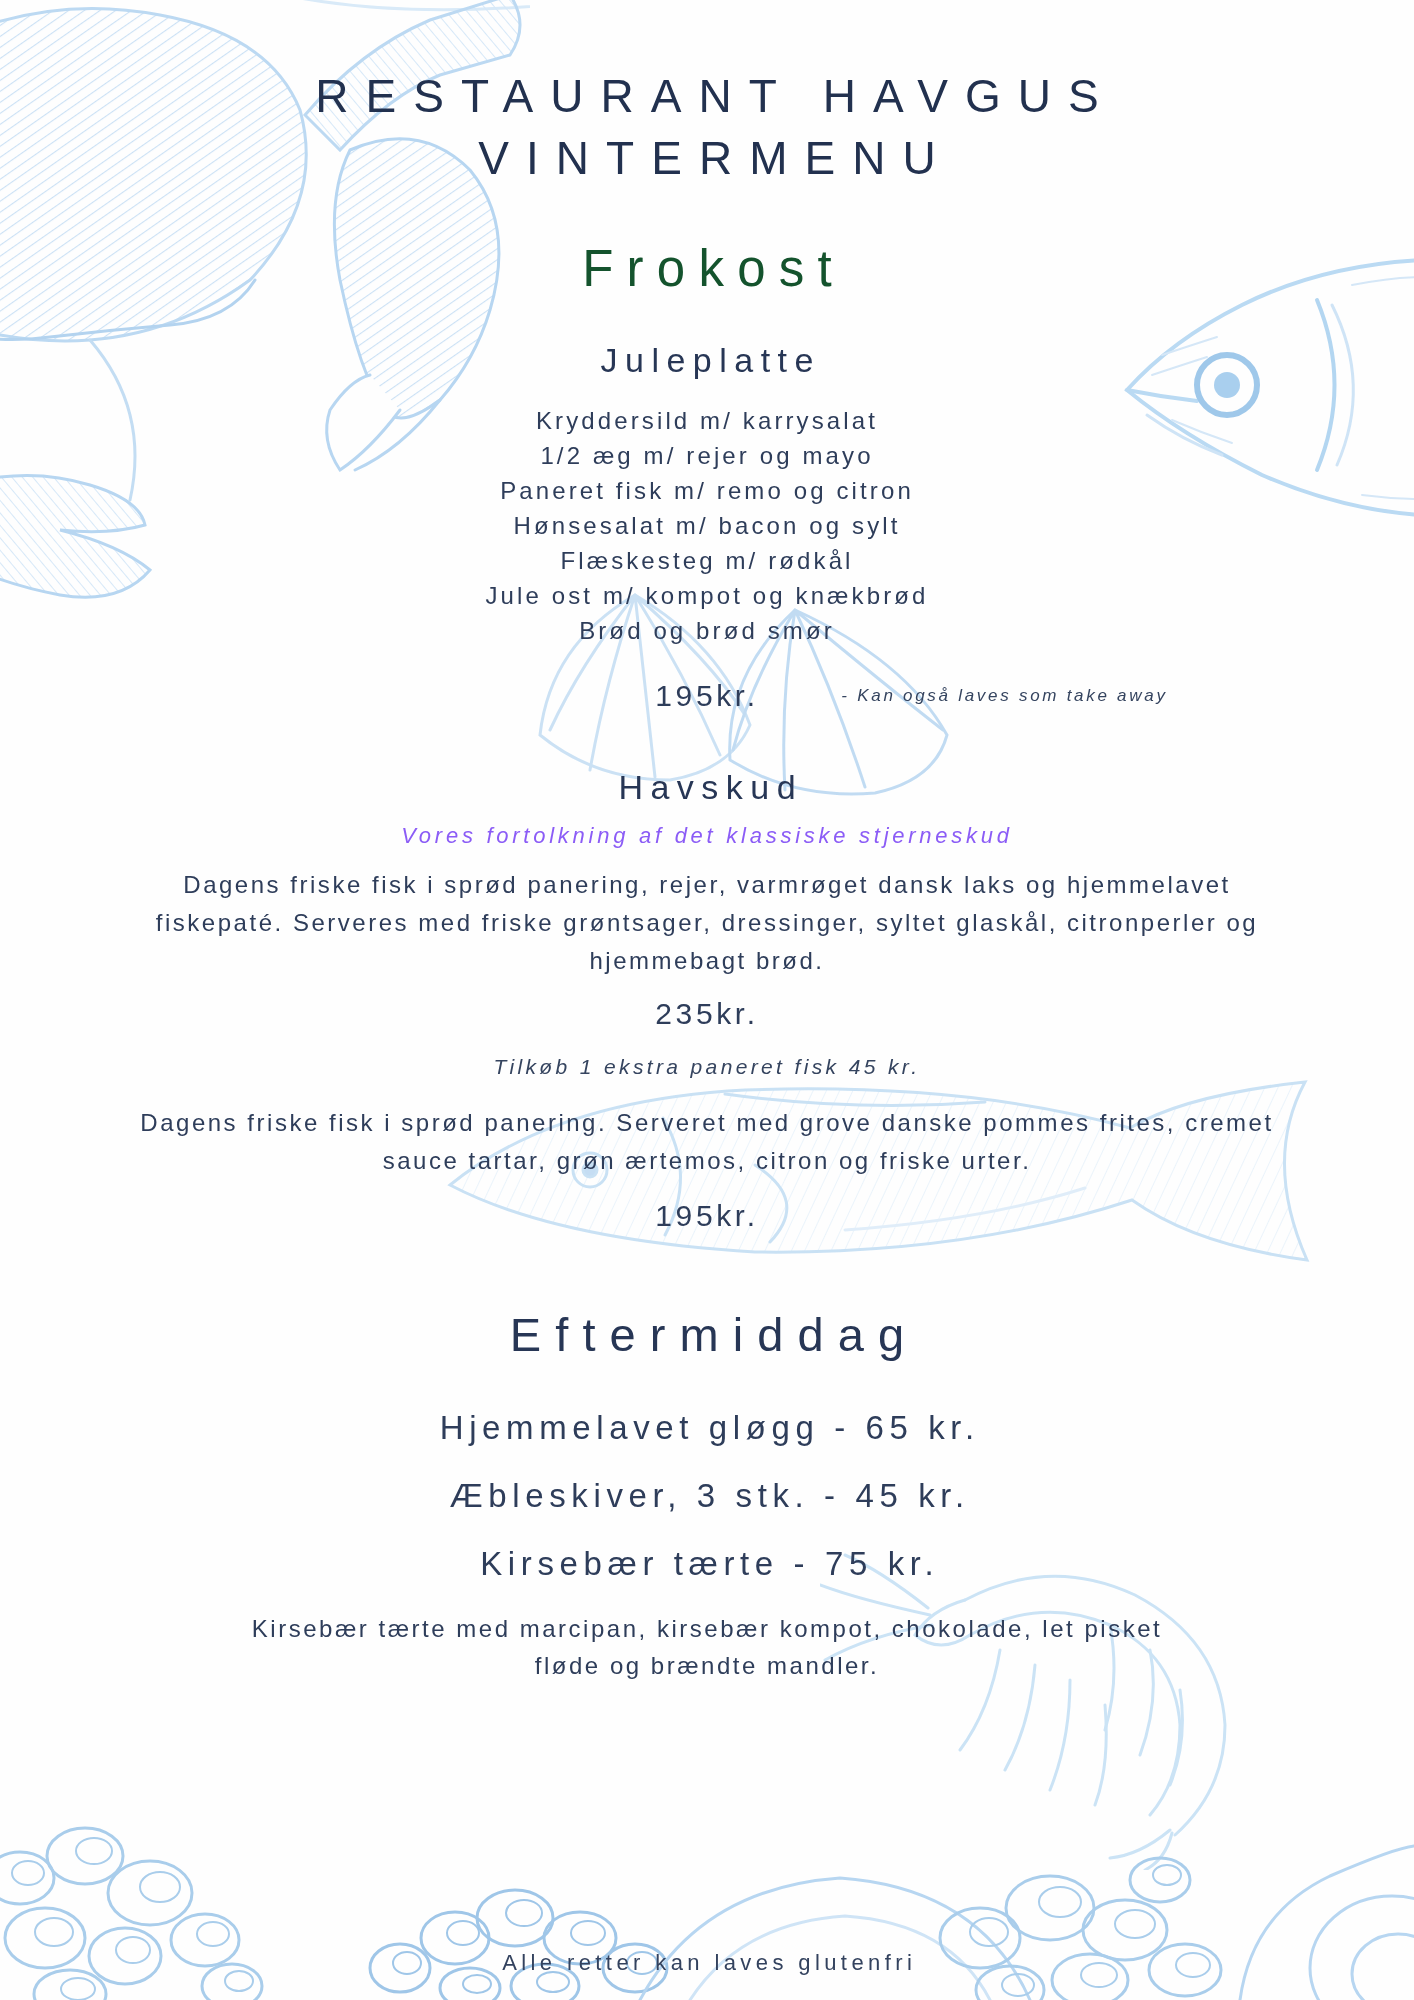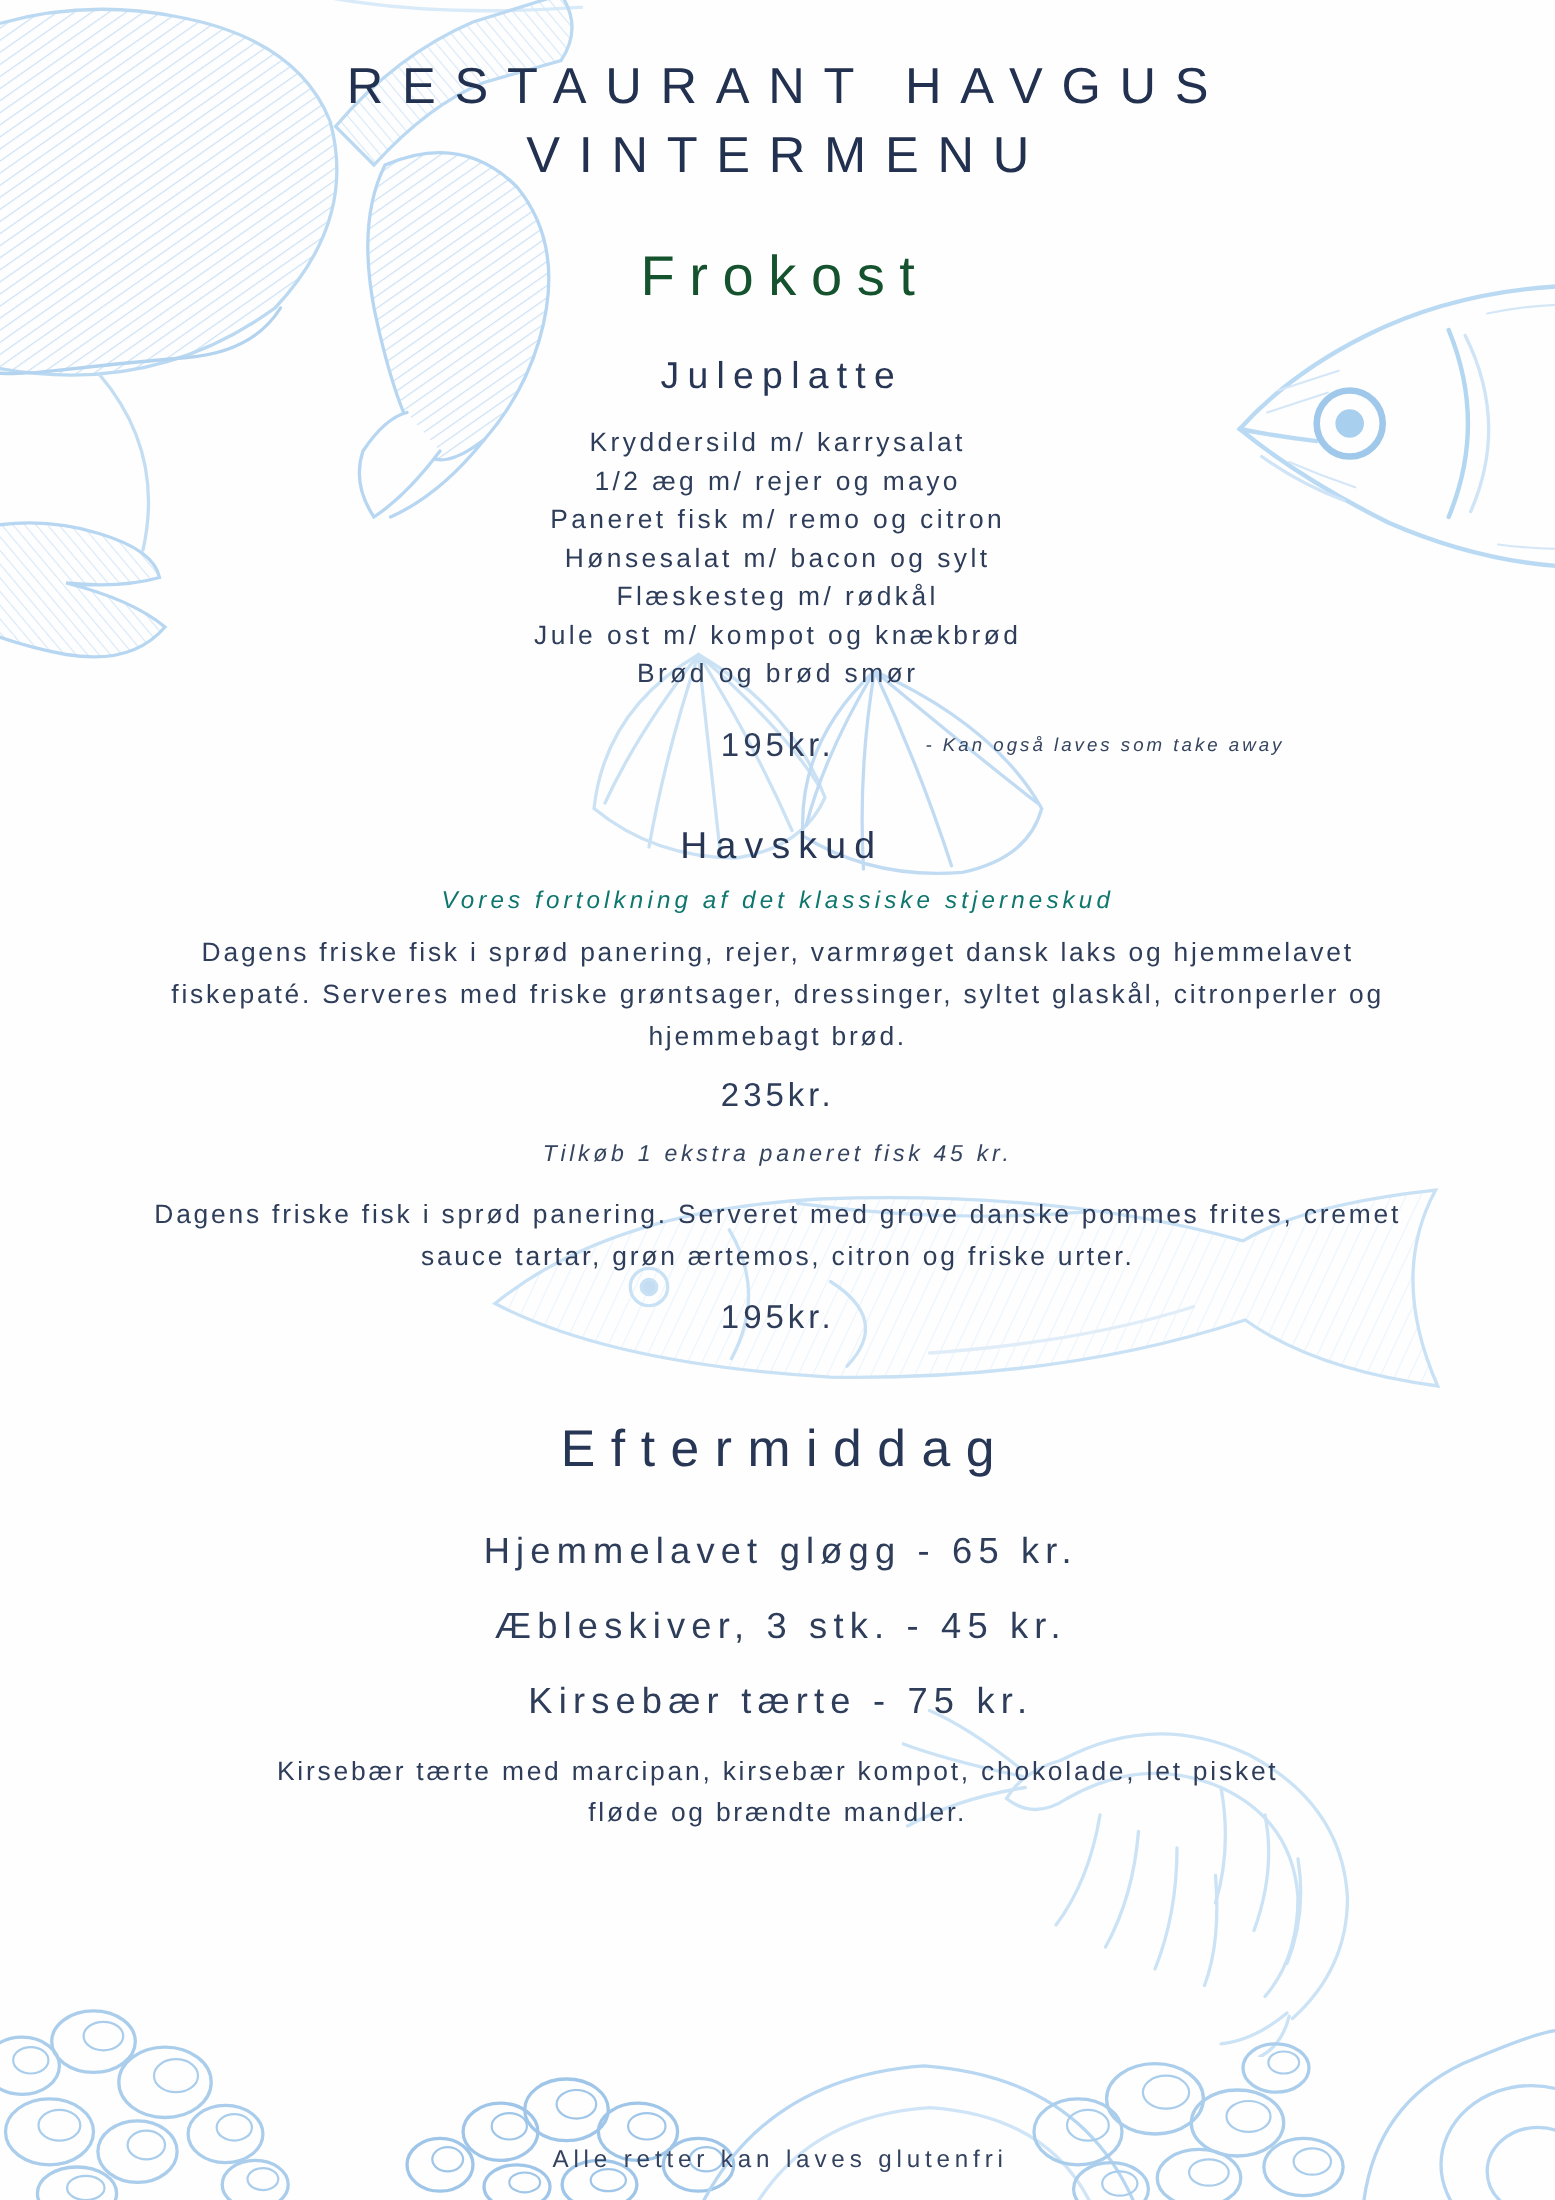--- a/index.html
+++ b/index.html
@@ -7,39 +7,39 @@
     width:1414px;height:2000px;position:relative;overflow:hidden;
     background:#fefefe;
     font-family:"Liberation Sans", sans-serif;
   }
   .ill{position:absolute;z-index:0;pointer-events:none;}
   .content{
     position:relative;z-index:1;width:100%;height:100%;
     text-align:center;color:#2e3d5a;
   }
   .title{
-    padding-top:47px;font-size:46px;line-height:62px;font-weight:500;
+    padding-top:65px;font-size:46px;line-height:62px;font-weight:500;
     letter-spacing:.37em;text-indent:.37em;color:#22314f;
   }
   .h-frokost{
     margin-top:52px;font-size:51px;line-height:56px;
     letter-spacing:.26em;text-indent:.26em;color:#14532d;
   }
   .h-sub{
     margin-top:40px;font-size:34px;line-height:46px;
     letter-spacing:.22em;text-indent:.22em;color:#273655;
   }
   .item-list{margin-top:20px;font-size:24px;line-height:35px;letter-spacing:.13em;}
   .price-row{position:relative;margin-top:28px;font-size:30px;line-height:40px;letter-spacing:.12em;}
   .price-note{
     position:absolute;left:59.5%;top:50%;transform:translateY(-50%);
     font-size:17px;font-style:italic;letter-spacing:.16em;white-space:nowrap;color:#35445f;
   }
   .havskud-h{margin-top:48px;}
-  .italic-sub{margin-top:10px;font-size:22px;line-height:32px;font-style:italic;letter-spacing:.17em;color:#0f766e;}
+  .italic-sub{margin-top:10px;font-size:22px;line-height:32px;font-style:italic;letter-spacing:.17em;color:#8b5cf6;}
   .para{
     margin:14px auto 0 auto;max-width:1180px;
     font-size:24px;line-height:38px;letter-spacing:.105em;
   }
   .price-plain{margin-top:14px;font-size:30px;line-height:40px;letter-spacing:.12em;}
   .italic-note{margin-top:18px;font-size:21px;line-height:30px;font-style:italic;letter-spacing:.16em;color:#35445f;}
   .fisk-h{margin-top:46px;}
   .para2{margin-top:22px;}
   .price3{margin-top:16px;}
   .h-efter{

